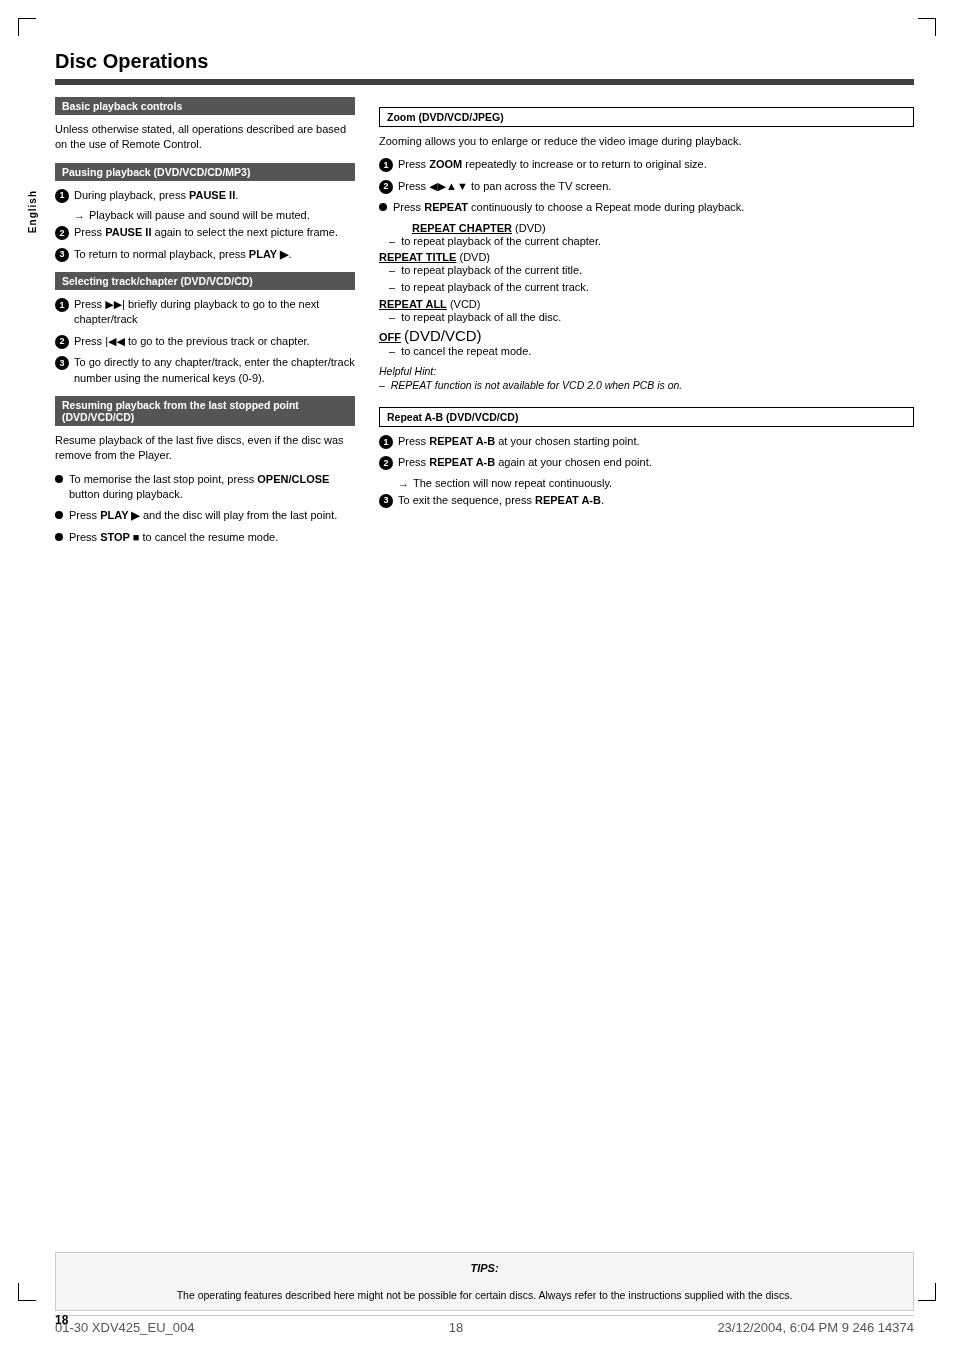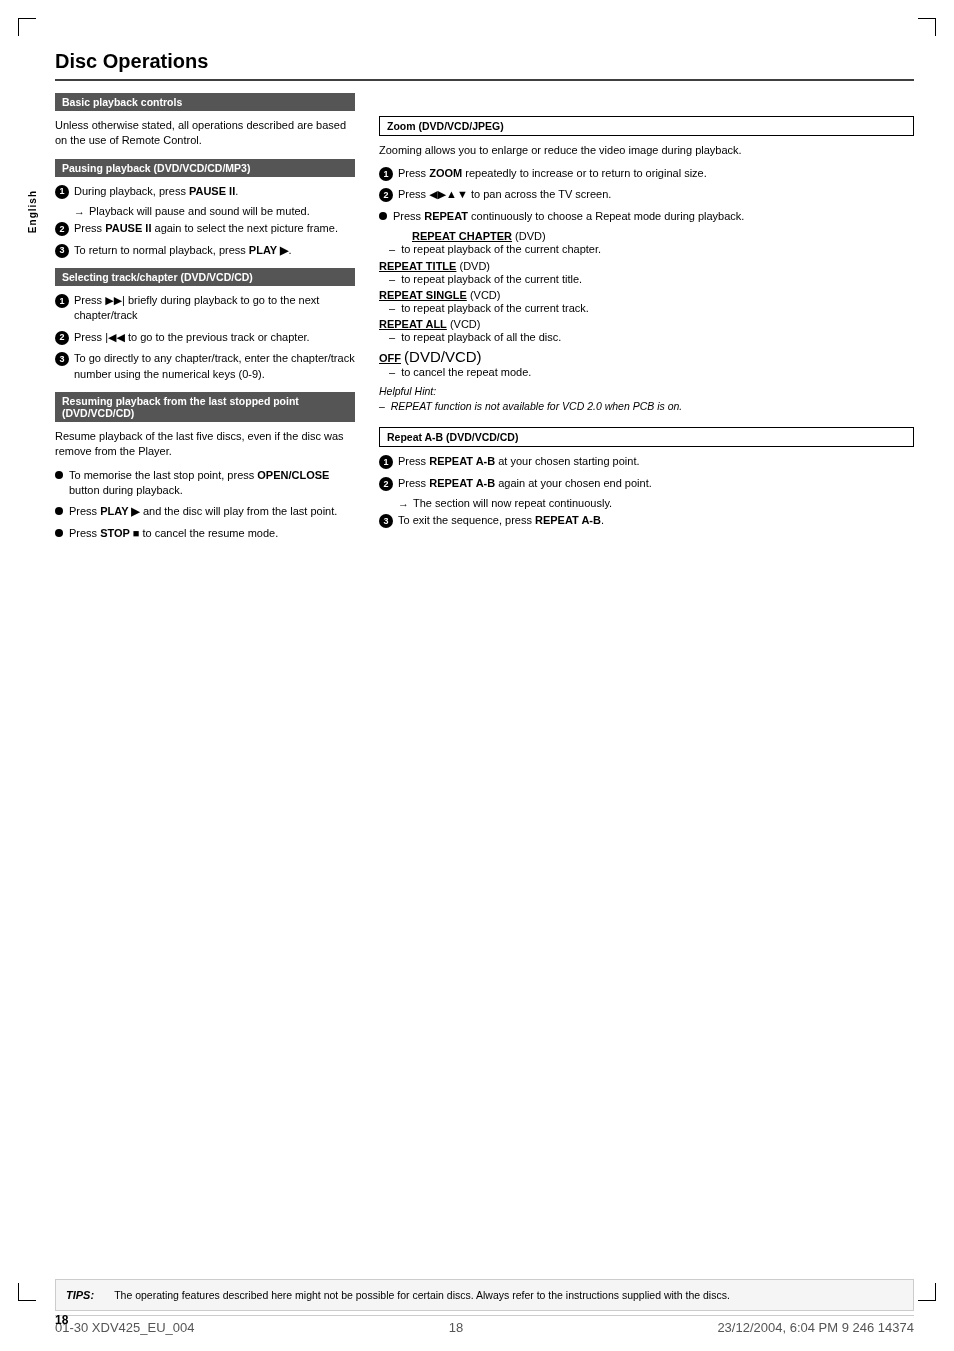--- a/index.html
+++ b/index.html
@@ -37,41 +37,40 @@
       left: 55px;
       right: 40px;
       bottom: 80px;
     }
 
     
     .page-title {
       font-size: 20px;
       font-weight: bold;
       padding-bottom: 6px;
-      border-bottom: 2px solid #404040;
+      border-bottom: 6px solid #404040;
       margin-bottom: 12px;
     }
 
     
     .sidebar-label {
       position: absolute;
       left: -28px;
       top: 140px;
       writing-mode: vertical-rl;
       transform: rotate(180deg);
       font-size: 10px;
       font-weight: bold;
       letter-spacing: 1px;
       color: #000;
     }
 
     .two-col {
       display: flex;
       gap: 24px;
-      align-items: center;
     }
     .left-col { flex: 0 0 300px; }
     .right-col { flex: 1; }
 
     
     .section-header {
       background: #555;
       color: #fff;
       padding: 3px 7px;
       font-size: 10.5px;
@@ -178,24 +177,25 @@
     
     .tips-box {
       position: absolute;
       bottom: 40px;
       left: 55px;
       right: 40px;
       border: 1px solid #ccc;
       background: #f5f5f5;
       padding: 7px 10px;
       display: flex;
-      align-items: flex-end;
-      gap: 20px;
+      align-items: center;
+      gap: 12px;
       font-size: 10.5px;
       line-height: 1.4;
+      flex-direction: column;
     }
     .tips-label {
       font-style: italic;
       font-weight: bold;
       font-size: 11px;
       flex-shrink: 0;
       padding-top: 1px;
     }
 
     
@@ -336,21 +336,20 @@
 
         <div class="repeat-category">
           <div><span style="text-decoration:underline;font-size:11px;"><b>REPEAT TITLE</b></span> <span style="font-size:11px;">(DVD)</span></div>
           <div class="dash-item">
             <span class="dash-sym">–</span>
             <span>to repeat playback of the current title.</span>
           </div>
         </div>
 
         <div class="repeat-category">
-          <div><span style="text-decoration:underline;font-size:11px;"><b>REPEAT SINGLE</b></span> <span style="font-size:11px;">(VCD)</span></div>
           <div class="dash-item">
             <span class="dash-sym">–</span>
             <span>to repeat playback of the current track.</span>
           </div>
         </div>
 
         <div class="repeat-category">
           <div><span style="text-decoration:underline;font-size:11px;"><b>REPEAT ALL</b></span> <span style="font-size:11px;">(VCD)</span></div>
           <div class="dash-item">
             <span class="dash-sym">–</span>

